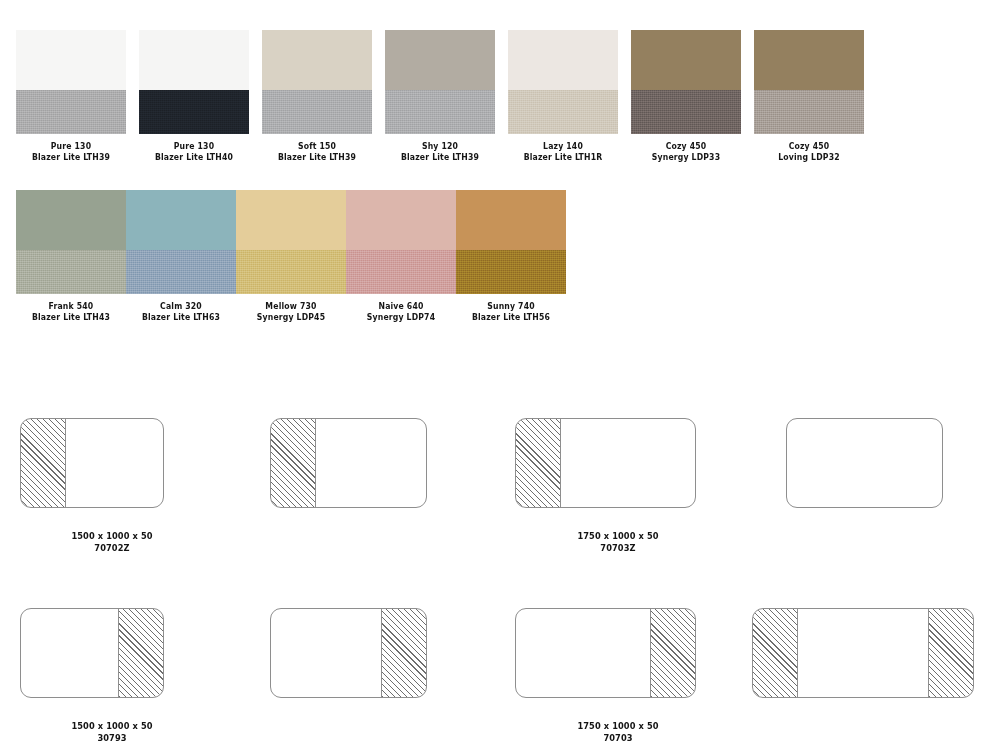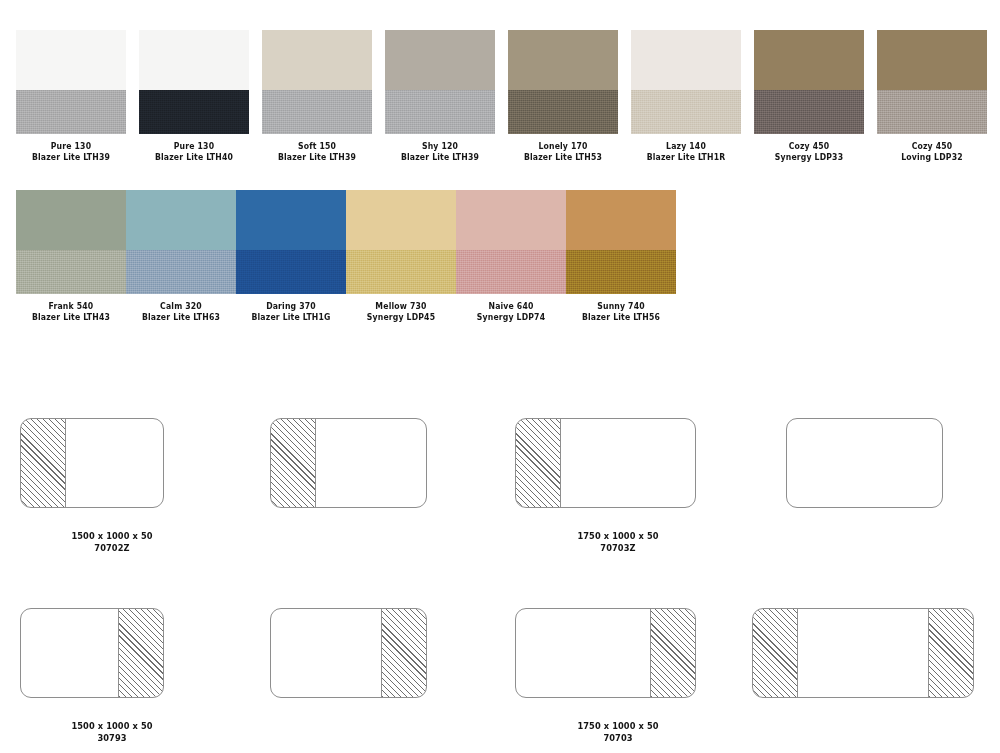--- a/index.html
+++ b/index.html
@@ -176,30 +176,20 @@
       <div class="chip-top" style="background: rgb(178, 172, 162);"></div>
       <div class="chip-bot" style="background: rgb(169, 170, 172);"></div>
     </div>
     <div class="swatch-label">
       <span class="ln">Shy 120</span>
       <span class="ln">Blazer Lite LTH39</span>
     </div>
   </div>
   <div class="swatch-cell">
     <div class="swatch-chip">
-      <div class="chip-top" style="background: rgb(162, 150, 127);"></div>
-      <div class="chip-bot" style="background: rgb(107, 99, 85);"></div>
-    </div>
-    <div class="swatch-label">
-      <span class="ln">Lonely 170</span>
-      <span class="ln">Blazer Lite LTH53</span>
-    </div>
-  </div>
-  <div class="swatch-cell">
-    <div class="swatch-chip">
       <div class="chip-top" style="background: rgb(236, 231, 226);"></div>
       <div class="chip-bot" style="background: rgb(207, 199, 184);"></div>
     </div>
     <div class="swatch-label">
       <span class="ln">Lazy 140</span>
       <span class="ln">Blazer Lite LTH1R</span>
     </div>
   </div>
   <div class="swatch-cell">
     <div class="swatch-chip">
@@ -235,30 +225,20 @@
     </div>
   </div>
   <div class="swatch-cell">
     <div class="swatch-chip">
       <div class="chip-top" style="background: rgb(140, 180, 187);"></div>
       <div class="chip-bot" style="background: rgb(139, 160, 182);"></div>
     </div>
     <div class="swatch-label">
       <span class="ln">Calm 320</span>
       <span class="ln">Blazer Lite LTH63</span>
-    </div>
-  </div>
-  <div class="swatch-cell">
-    <div class="swatch-chip">
-      <div class="chip-top" style="background: rgb(46, 106, 166);"></div>
-      <div class="chip-bot flat" style="background: rgb(31, 79, 145);"></div>
-    </div>
-    <div class="swatch-label">
-      <span class="ln">Daring 370</span>
-      <span class="ln">Blazer Lite LTH1G</span>
     </div>
   </div>
   <div class="swatch-cell">
     <div class="swatch-chip">
       <div class="chip-top" style="background: rgb(228, 205, 154);"></div>
       <div class="chip-bot" style="background: rgb(209, 187, 114);"></div>
     </div>
     <div class="swatch-label">
       <span class="ln">Mellow 730</span>
       <span class="ln">Synergy LDP45</span>

